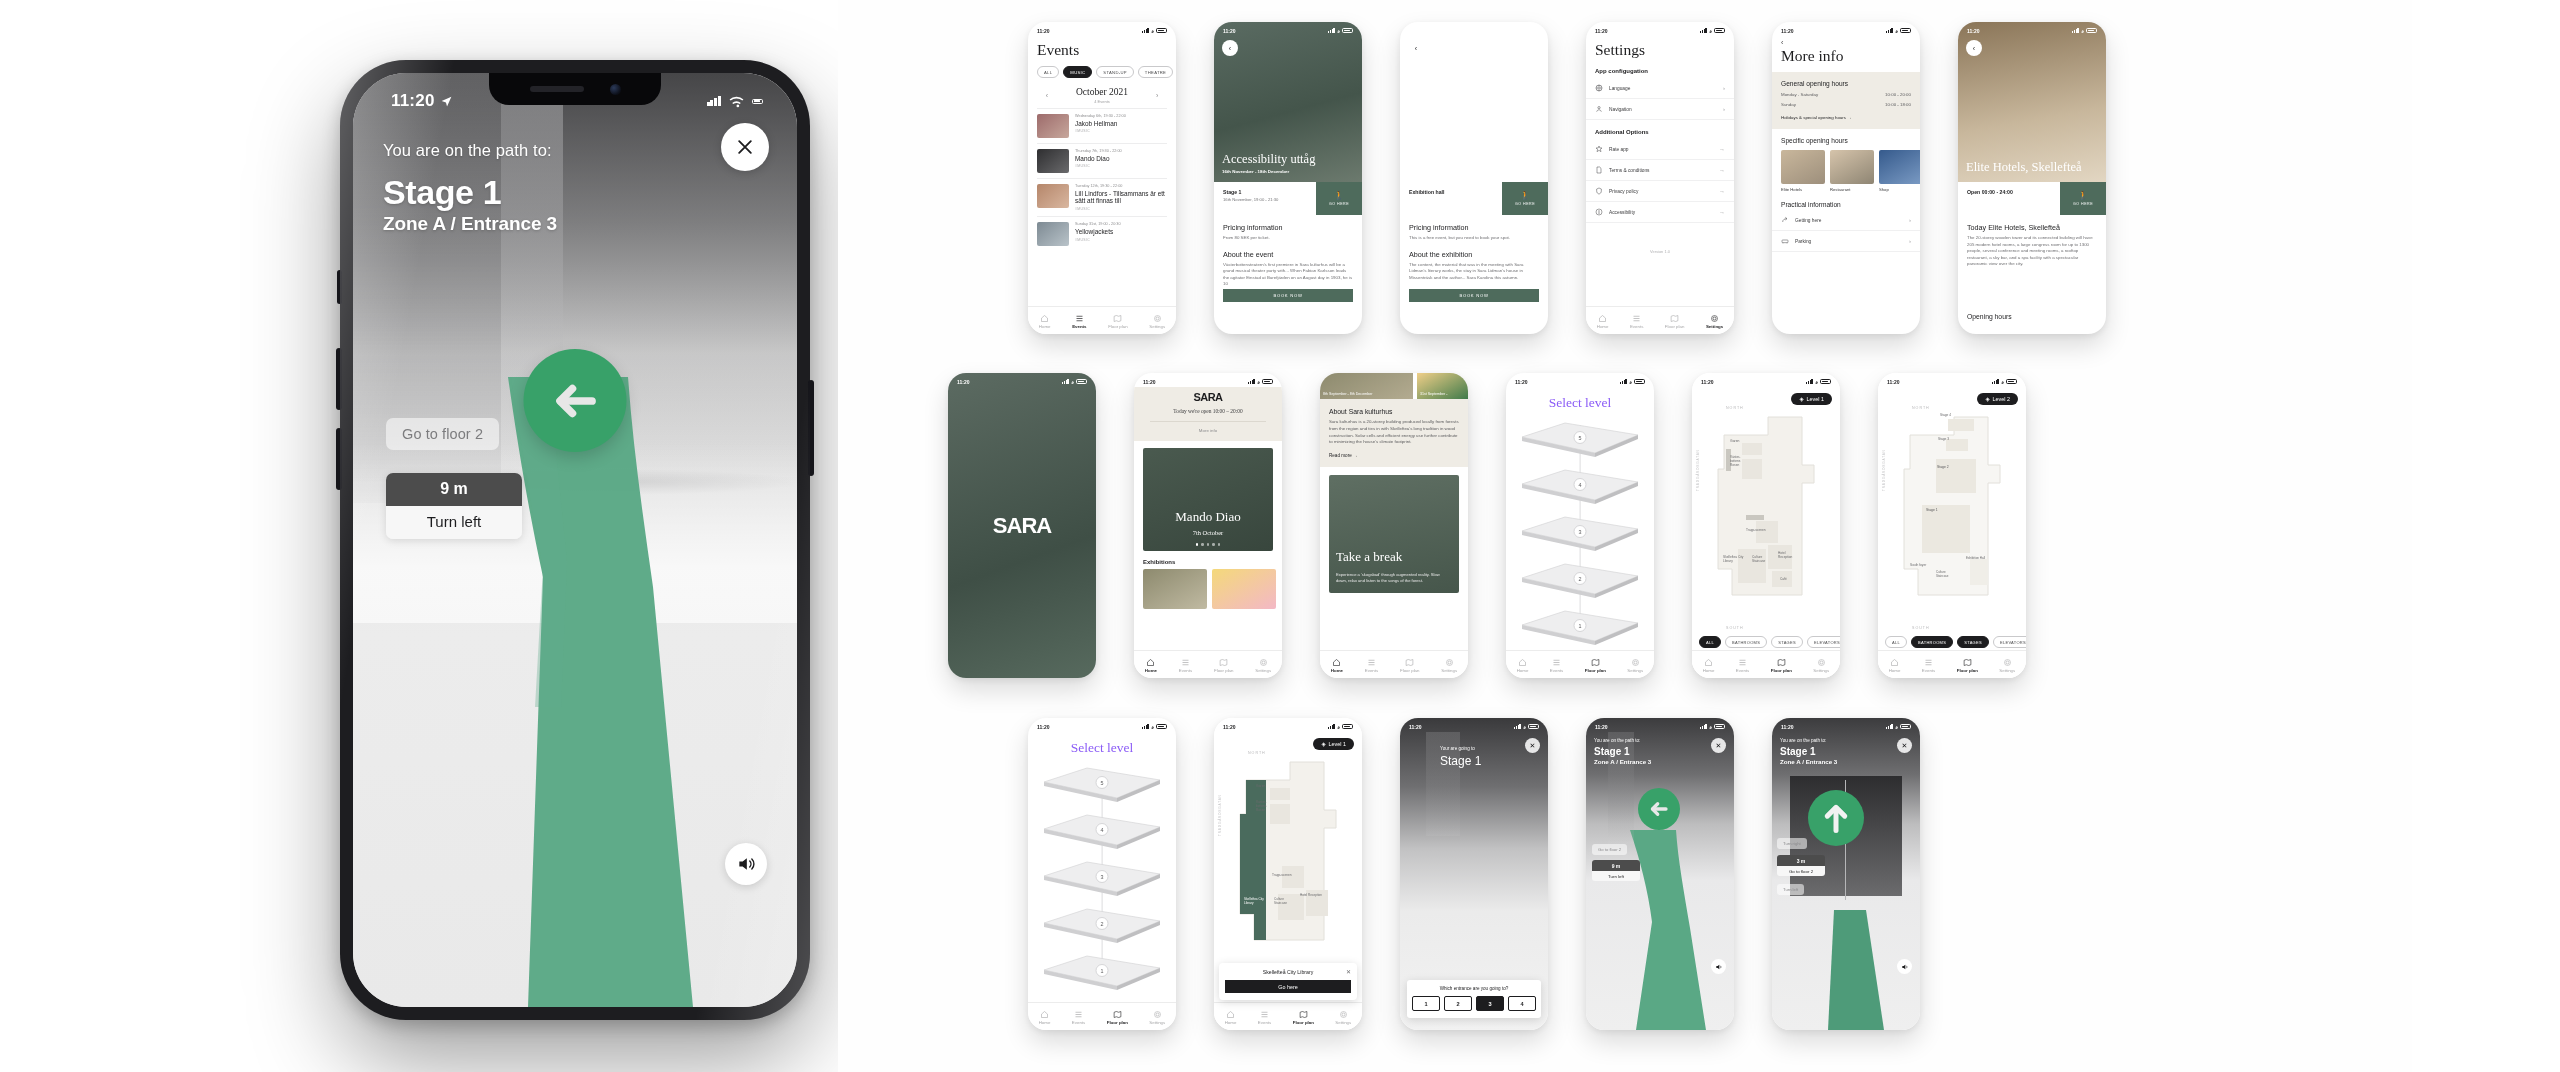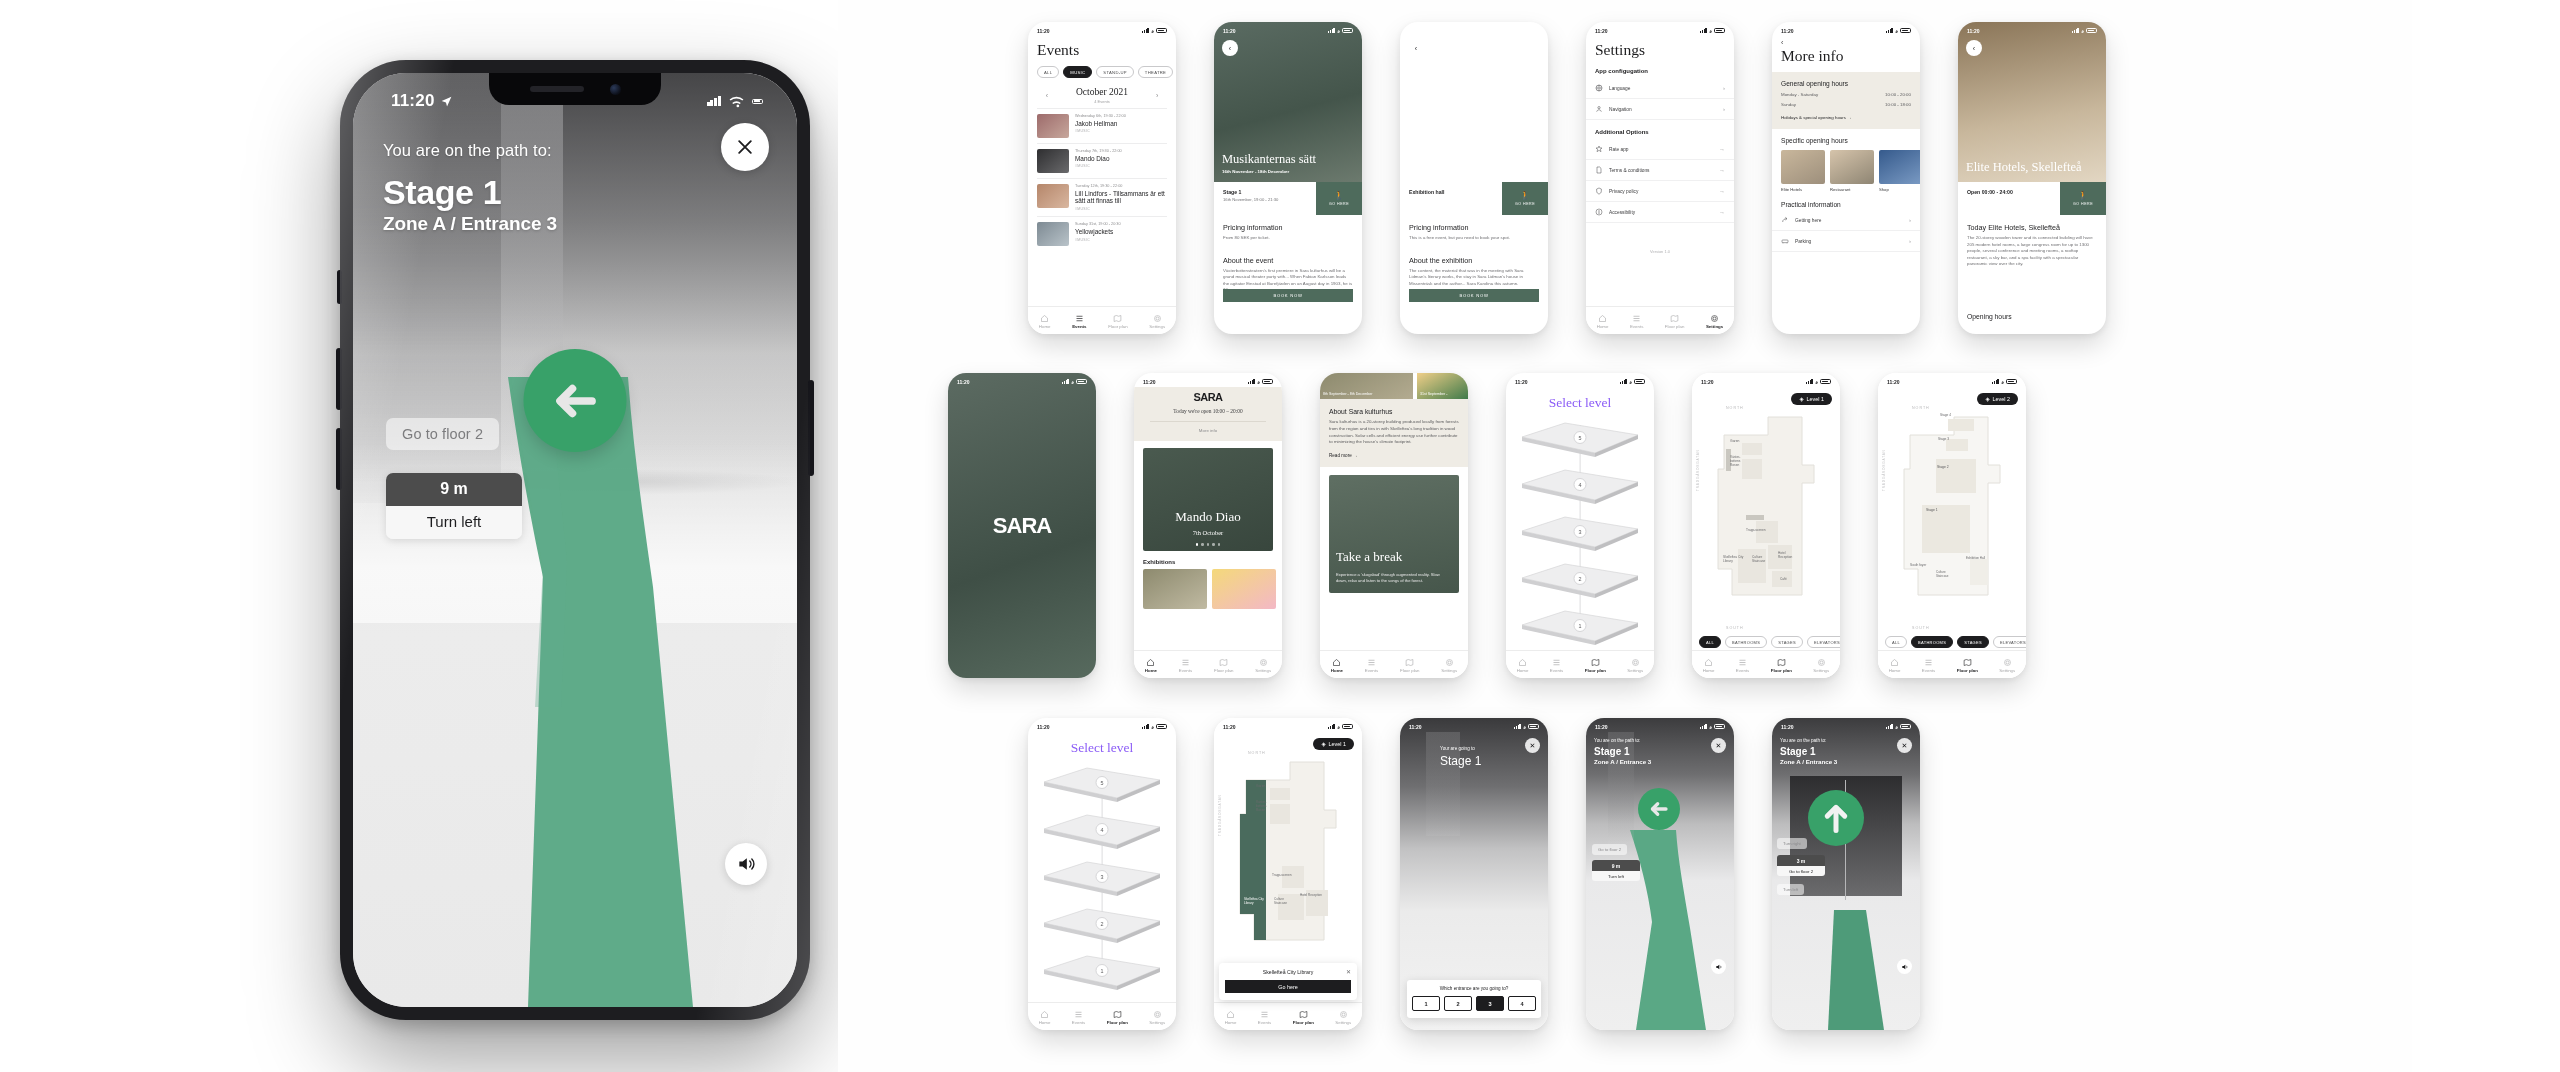--- a/index.html
+++ b/index.html
@@ -182,21 +182,21 @@
     justify-content:center; font-size:7px; color:#1d1d1f; z-index:4; }
   .gohere{ position:absolute; right:0; top:160px; width:46px; height:33px;
     background:#4e6b5c; color:#fff; display:flex; flex-direction:column;
     align-items:center; justify-content:center; gap:2px; }
   .gohere .gi{ font-size:8px; }
   .gohere .gl{ font-size:3.6px; letter-spacing:.5px; }
   .stagebar{ position:absolute; left:0; top:160px; width:102px; height:33px;
     background:#fff; padding:7px 9px; }
   .stagebar b{ display:block; font-size:5.2px; color:#1d1d1f; }
   .stagebar span{ display:block; font-size:4.2px; color:#77777a; margin-top:2px; }
-  .sect{ padding:8px 9px 0;margin-top:6px; }
+  .sect{ padding:8px 9px 0; }
   .sect h4{ font-size:7.2px; font-weight:400; color:#1d1d1f; }
   .sect p{ font-size:4.4px; color:#6f6f72; margin-top:3px; line-height:1.5; }
   .booknow{ position:absolute; left:9px; right:9px; bottom:32px; height:13px;
     background:#4e6b5c; color:#fff; display:flex; align-items:center;
     justify-content:center; font-size:4.2px; letter-spacing:.7px; }
 
   
   .st-sec{ font-size:6px; font-weight:700; color:#1d1d1f; padding:9px 9px 4px; }
   .st-row{ display:flex; align-items:center; gap:6px; padding:6px 9px;
     border-bottom:.6px solid #f0f0f1; font-size:4.8px; color:#3b3b3d; }
@@ -504,21 +504,21 @@
               <circle cx="12" cy="12" r="8" fill="none" stroke="currentColor" stroke-width="1.4"></circle>
             </svg>
             <span>Settings</span>
           </div>
       </div>
     </div>
 
     <div class="thumb">
       <div class="hero-img" style="background:linear-gradient(165deg,#5a6b62,#44554b 55%,#6c7a6e)">
         <div class="cap">
-          <div class="cap-t">Musikanternas sätt</div>
+          <div class="cap-t">Accessibility uttåg</div>
           <div class="cap-d">16th November - 18th December</div>
         </div>
       </div>
       <div class="t-status light">
         <span>11:20</span>
         <span style="display:flex;gap:2px;align-items:center">
             <span class="sigbars">
               <i style="height:2px"></i>
               <i style="height:3px"></i>
               <i style="height:4px"></i>

